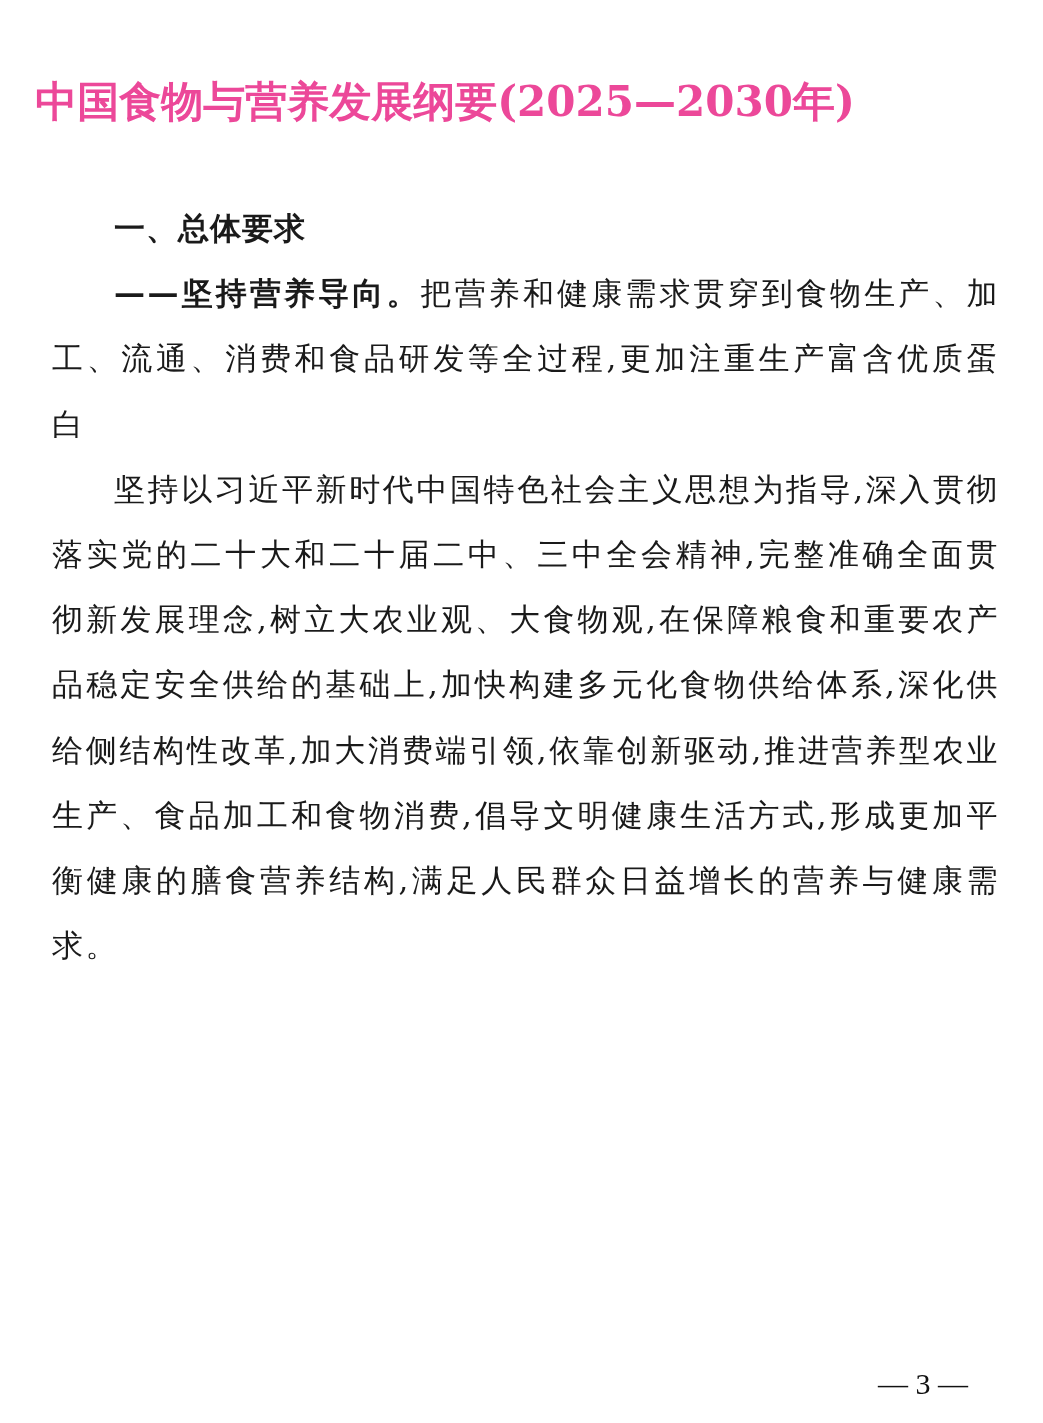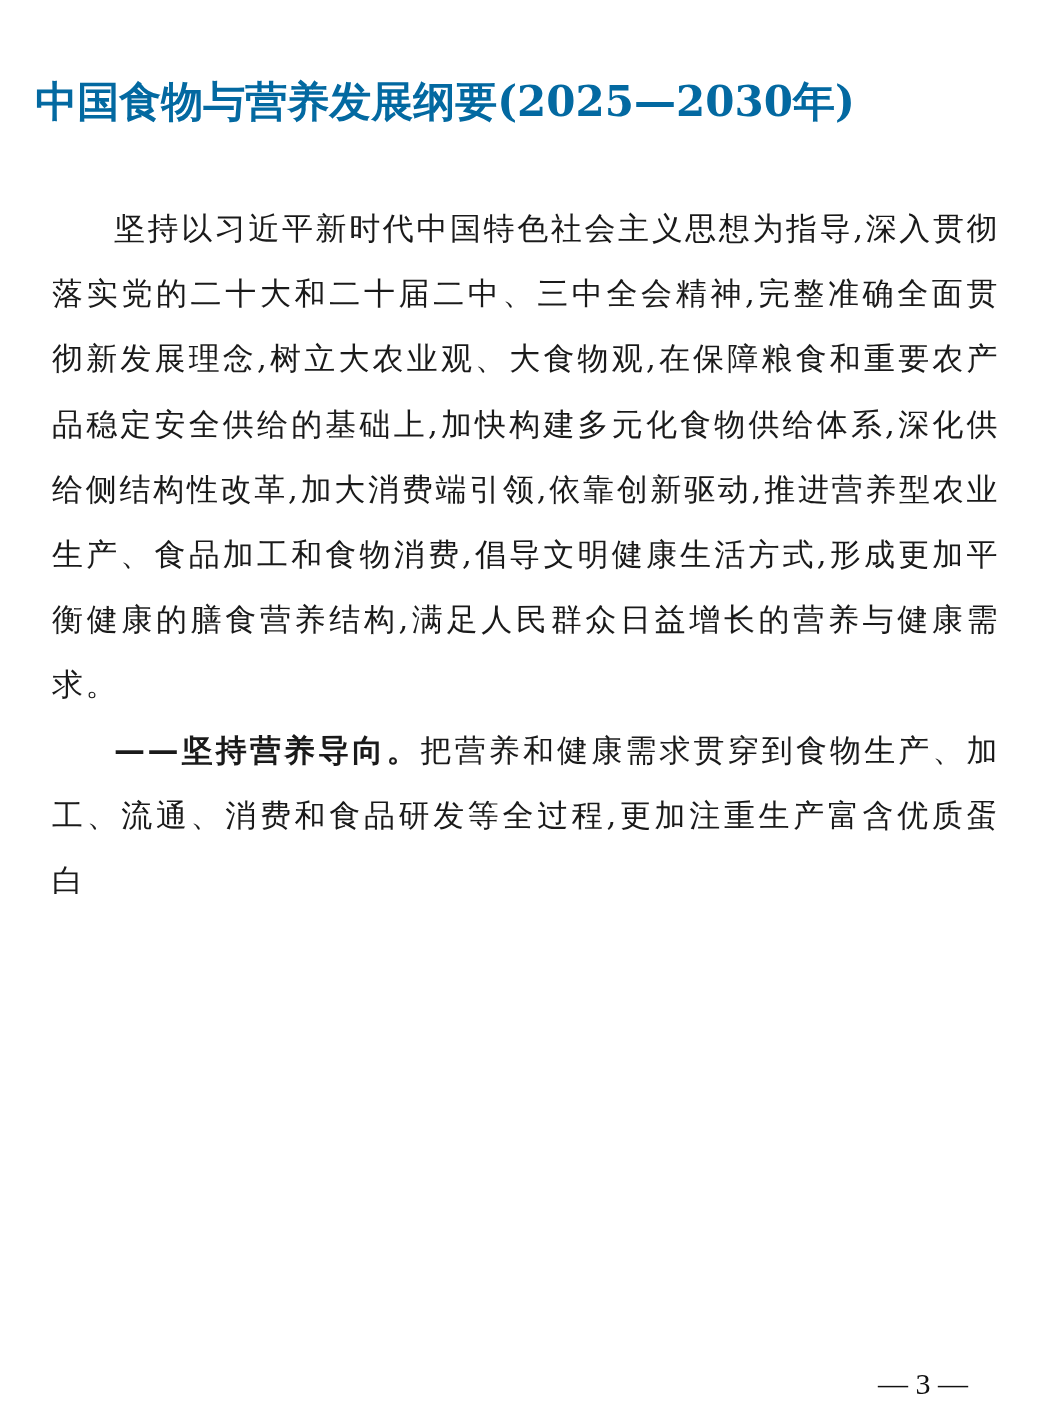--- a/index.html
+++ b/index.html
@@ -19,21 +19,21 @@
       position: absolute;
       left: 0;
       top: 74px;
       width: 890px;
       text-align: center;
       font-family: "DejaVu Serif", "Liberation Serif", serif;
       font-weight: bold;
       font-size: 42px;
       line-height: 56px;
       letter-spacing: 0px;
-      color: #0369a1;
+      color: #ec4899;
     }
     .body-text {
       position: absolute;
       left: 52px;
       top: 196px;
       width: 948px;
       font-size: 31px;
       line-height: 65.2px;
       letter-spacing: 2.5px;
       text-align: justify;
@@ -65,18 +65,19 @@
       color: #111;
     }
   </style>
 </head>
 <body>
 
 <div>
   <div class="page-title">中国食物与营养发展纲要(2025—2030年)</div>
 
   <div class="body-text">
+    <p class="heading">一、总体要求</p>
+    <p class="para"><span class="bold-lead">——坚持营养导向。</span><span>把营养和健康需求贯穿到食物生产、加工、流通、消费和食品研发等全过程,更加注重生产富含优质蛋白</span></p>
     <p class="para">坚持以习近平新时代中国特色社会主义思想为指导,深入贯彻落实党的二十大和二十届二中、三中全会精神,完整准确全面贯彻新发展理念,树立大农业观、大食物观,在保障粮食和重要农产品稳定安全供给的基础上,加快构建多元化食物供给体系,深化供给侧结构性改革,加大消费端引领,依靠创新驱动,推进营养型农业生产、食品加工和食物消费,倡导文明健康生活方式,形成更加平衡健康的膳食营养结构,满足人民群众日益增长的营养与健康需求。</p>
-    <p class="para"><span class="bold-lead">——坚持营养导向。</span><span>把营养和健康需求贯穿到食物生产、加工、流通、消费和食品研发等全过程,更加注重生产富含优质蛋白</span></p>
   </div>
 
   <div class="page-number">— 3 —</div>
 </div>
 
 </body></html>

